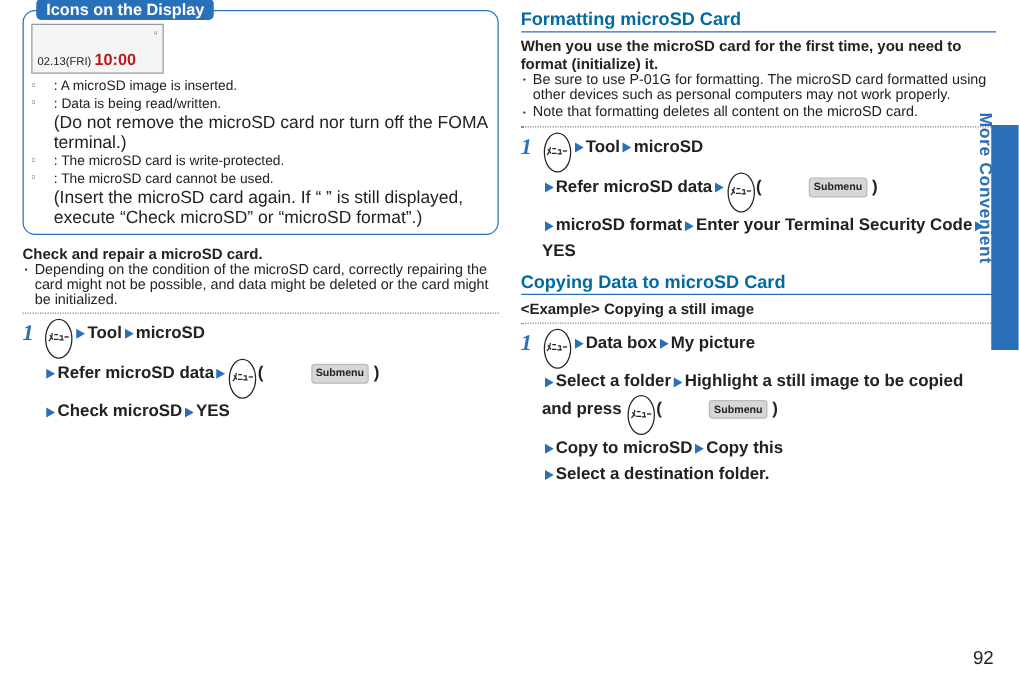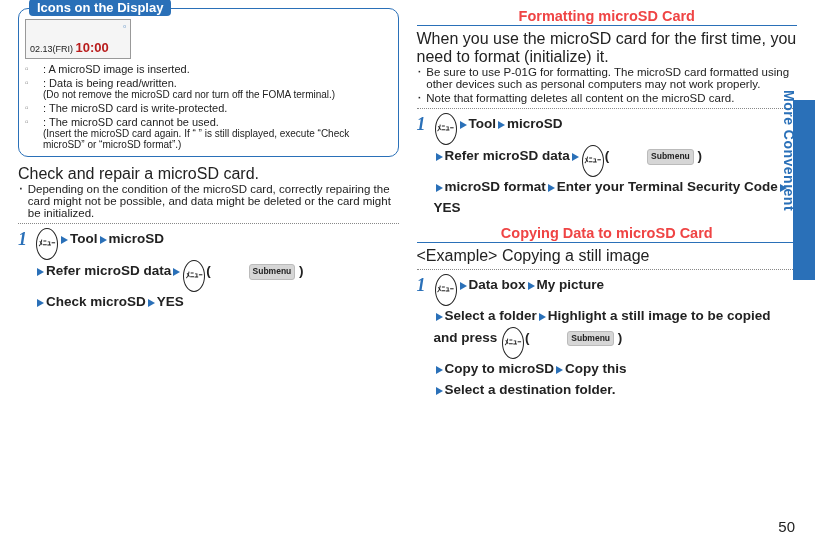--- a/index.html
+++ b/index.html
@@ -47,32 +47,31 @@
     position: absolute; top: 2px; right: 4px; font-size: 8px; color: #2a70b8;
   }
   .phone-shot .clock { font-size: 13px; font-weight: bold; color: #b91c1c; }
   .icon-list { display: flex; flex-direction: column; gap: 2px; font-size: 11px; }
   .icon-row { display: flex; align-items: flex-start; gap: 4px; }
   .icon-cell {
     width: 14px; flex: 0 0 14px;
     font-size: 10px; color: #888;
   }
   .icon-text { flex: 1; }
-  .icon-note { font-size: 10px; margin-left: 0; }
+  .icon-note { font-size: 14px; margin-left: 0; }
   .section-h {
-    color: #ef4444;
+    color: #0369a1;
     font-size: 14.5px;
     font-weight: bold;
     border-bottom: 1.2px solid #2a70b8;
     padding-bottom: 1px;
     margin-top: 6px;
     margin-bottom: 4px;
-    text-align: center;
-  }
-  .bold { font-weight: normal; font-size: 16px; }
+  }
+  .bold { font-weight: bold; font-size: 12px; }
   .bullet-row { display: flex; gap: 4px; margin-bottom: 2px; }
   .bullet-dot { flex: 0 0 auto; }
   .dotline {
     border: none;
     border-top: 1px dotted #888;
     margin: 4px 0;
   }
   .step {
     display: flex; gap: 8px; margin-top: 2px;
   }
@@ -231,13 +230,13 @@
         <span class="tri"></span><span>Select a folder</span><span class="tri"></span><span>Highlight a still image to be copied and press</span> <span class="menu-btn">ﾒﾆｭｰ</span>( <span class="sub-btn">Submenu</span> )<br>
         <span class="tri"></span><span>Copy to microSD</span><span class="tri"></span><span>Copy this</span><br>
         <span class="tri"></span><span>Select a destination folder.</span>
       </div>
     </div>
   </div>
 </div>
 
 <div class="side-tab"></div>
 <div class="side-text">More Convenient</div>
-<div class="pagenum">50</div>
+<div class="pagenum">92</div>
 
 </body></html>

